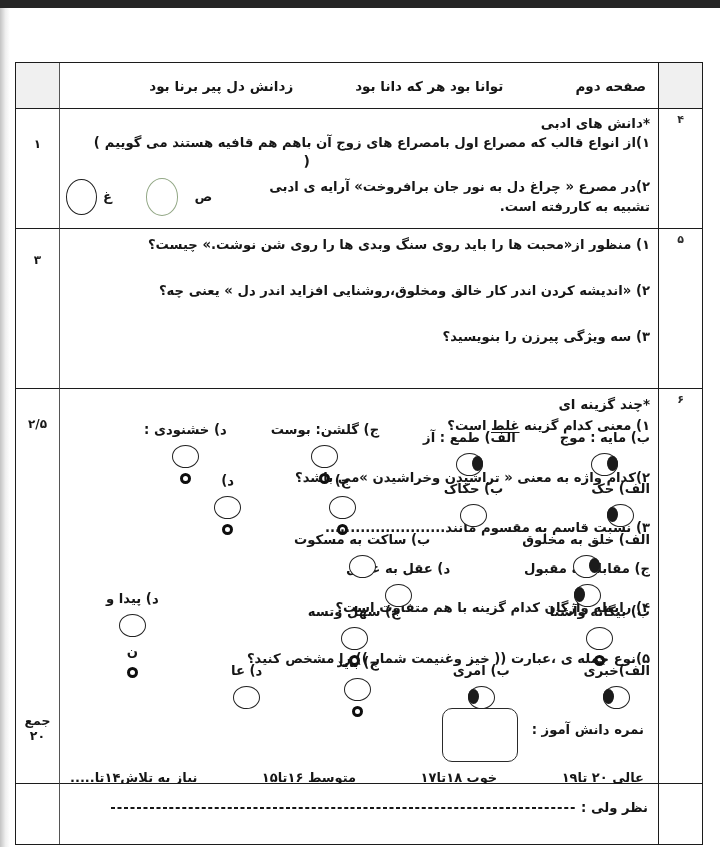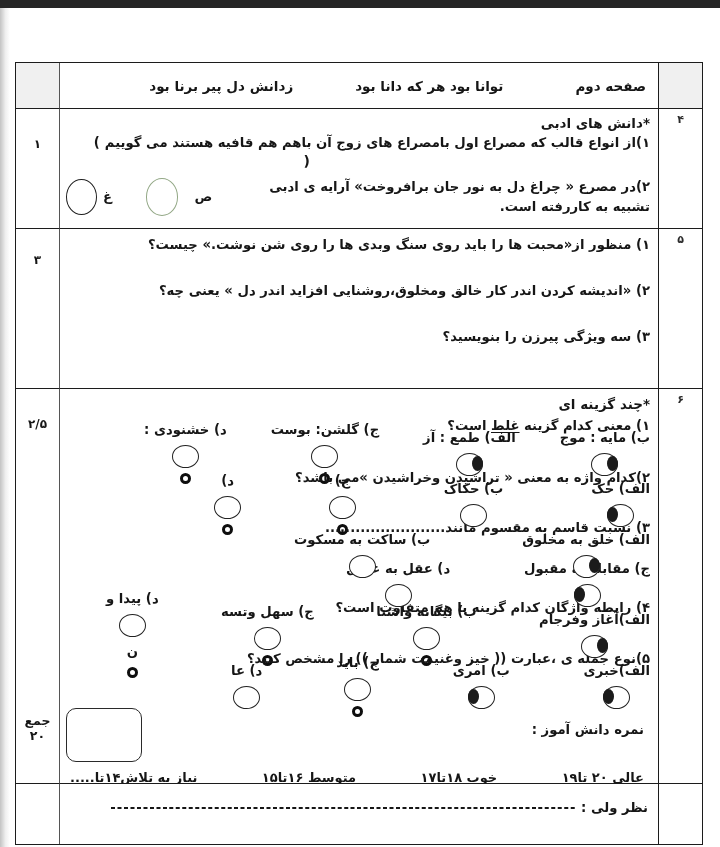--- a/index.html
+++ b/index.html
@@ -68,21 +68,21 @@
   .opt-circle { position:relative; display:inline-block; width:27px; height:23px;
     border:1.7px solid #222; border-radius:50%; background:#fff; flex:none; }
   .opt-circle.ink-right::after, .opt-circle.ink-left::after {
     content:""; position:absolute; top:2px; width:11px; height:15px;
     background:#1b1b1b; border-radius:50%; }
   .opt-circle.ink-right::after { right:-1px; }
   .opt-circle.ink-left::after  { left:-1px; }
   .opt-mark { display:inline-block; width:11px; height:11px; border:3.4px solid #0e0e0e;
     border-radius:50%; flex:none; }
   .score-row { display:flex; direction:rtl; align-items:flex-start; margin-top:10px;
-    padding-right:6px; height:56px;justify-content:space-between; }
+    padding-right:6px; height:56px; }
   .score-row .lbl { padding-top:12px; margin-left:14px; }
   .score-box { width:76px; height:54px; border:1.7px solid #2a2a2a; border-radius:10px;
     background:#fff; }
   .grading { display:flex; direction:rtl; justify-content:space-between;
     padding:0 6px 0 4px; margin-top:4px; font-size:13px; }
 
   
   .sum-cell { display:flex; flex-direction:column; align-items:center; padding-top:4px;
     font-size:12px;margin-top:24px; }
   .sum-cell .spacer { flex:1; }
@@ -218,24 +218,20 @@
           </span>
         <span class="opt">
             <span class="opt-label">د) عقل به عاقل</span>
             <span class="opt-circle"></span>
           </span>
       </div>
 
       <div class="mcq-q">۴) رابطه واژگان کدام گزینه با هم متفاوت است؟</div>
       <div class="opts oq4">
         <span class="opt">
-            <span class="opt-label">الف)آغاز وفرجام</span>
-            <span class="opt-circle ink-right"></span>
-          </span>
-        <span class="opt">
             <span class="opt-label">ب) بیگانه وآشنا</span>
             <span class="opt-circle"></span>
             <span class="opt-mark"></span>
           </span>
         <span class="opt">
             <span class="opt-label">ج) سهل وتسه</span>
             <span class="opt-circle"></span>
             <span class="opt-mark"></span>
           </span>
         <span class="opt">

